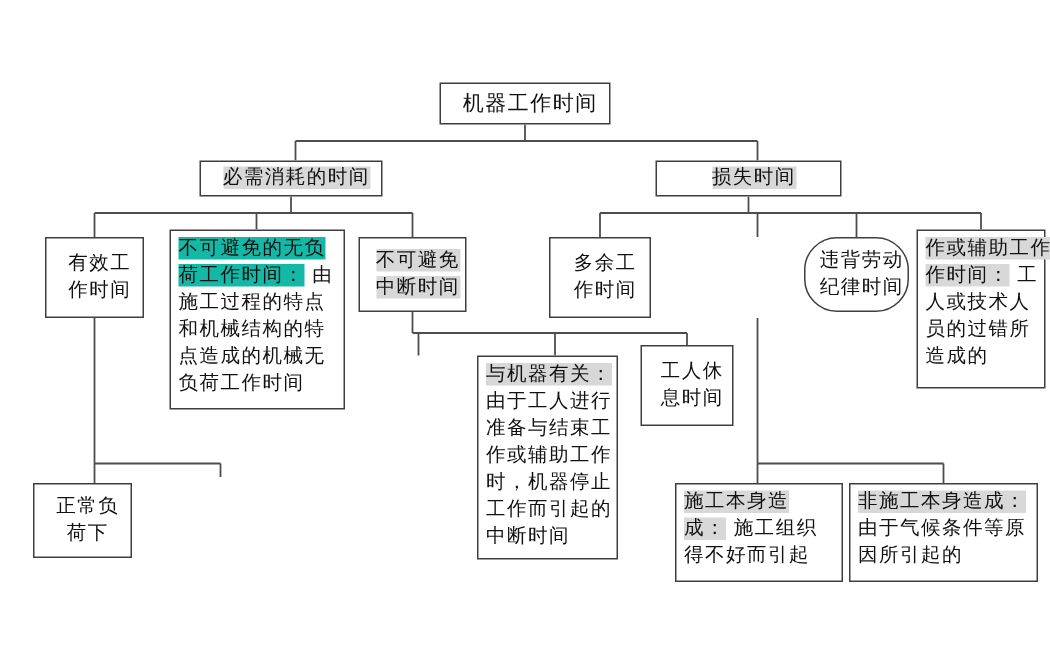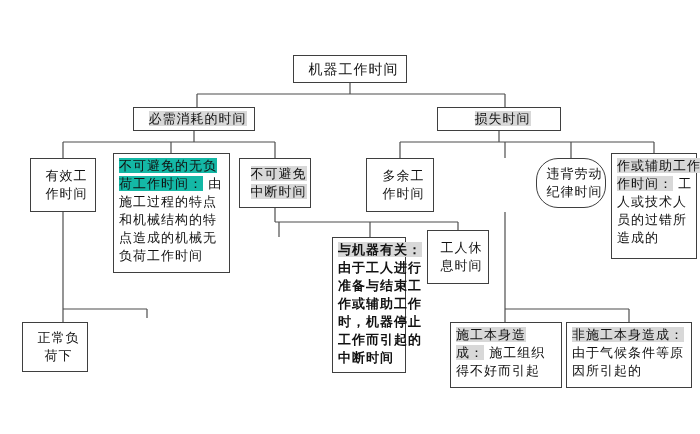--- a/index.html
+++ b/index.html
@@ -68,21 +68,21 @@
 中断时间</span></span></div>
     <div class="node center" style="left: 366px; top: 158px; width: 68px; min-height: 54px; height: 54px; border-color: rgb(63, 63, 63); color: rgb(17, 17, 17);"><span><span class="part">多余工
 作时间</span></span></div>
     <div class="node center" style="left: 536px; top: 158px; width: 70px; min-height: 50px; height: 50px; border-color: rgb(63, 63, 63); color: rgb(17, 17, 17); border-radius: 22px;"><span><span class="part">违背劳动
 纪律时间</span></span></div>
     <div class="node left" style="left: 611px; top: 153px; width: 86px; min-height: 106px; border-color: rgb(63, 63, 63); color: rgb(17, 17, 17);"><span><span class="part hl" style="background: rgb(216, 216, 216);">作或辅助工作
 作时间：</span><span class="part"> 工
 人或技术人
 员的过错所
 造成的</span></span></div>
-    <div class="node left" style="left: 332px; top: 237px; width: 74px; min-height: 136px; border-color: rgb(63, 63, 63); color: rgb(17, 17, 17); font-weight: bold;"><span><span class="part hl" style="background: rgb(216, 216, 216);">与机器有关：</span><span class="part">
+    <div class="node left" style="left: 318px; top: 237px; width: 94px; min-height: 136px; border-color: rgb(63, 63, 63); color: rgb(17, 17, 17);"><span><span class="part hl" style="background: rgb(216, 216, 216);">与机器有关：</span><span class="part">
 由于工人进行
 准备与结束工
 作或辅助工作
 时，机器停止
 工作而引起的
 中断时间</span></span></div>
     <div class="node center" style="left: 427px; top: 230px; width: 62px; min-height: 54px; height: 54px; border-color: rgb(63, 63, 63); color: rgb(17, 17, 17);"><span><span class="part">工人休
 息时间</span></span></div>
     <div class="node center" style="left: 22px; top: 322px; width: 66px; min-height: 50px; height: 50px; border-color: rgb(63, 63, 63); color: rgb(17, 17, 17);"><span><span class="part">正常负
 荷下</span></span></div>

